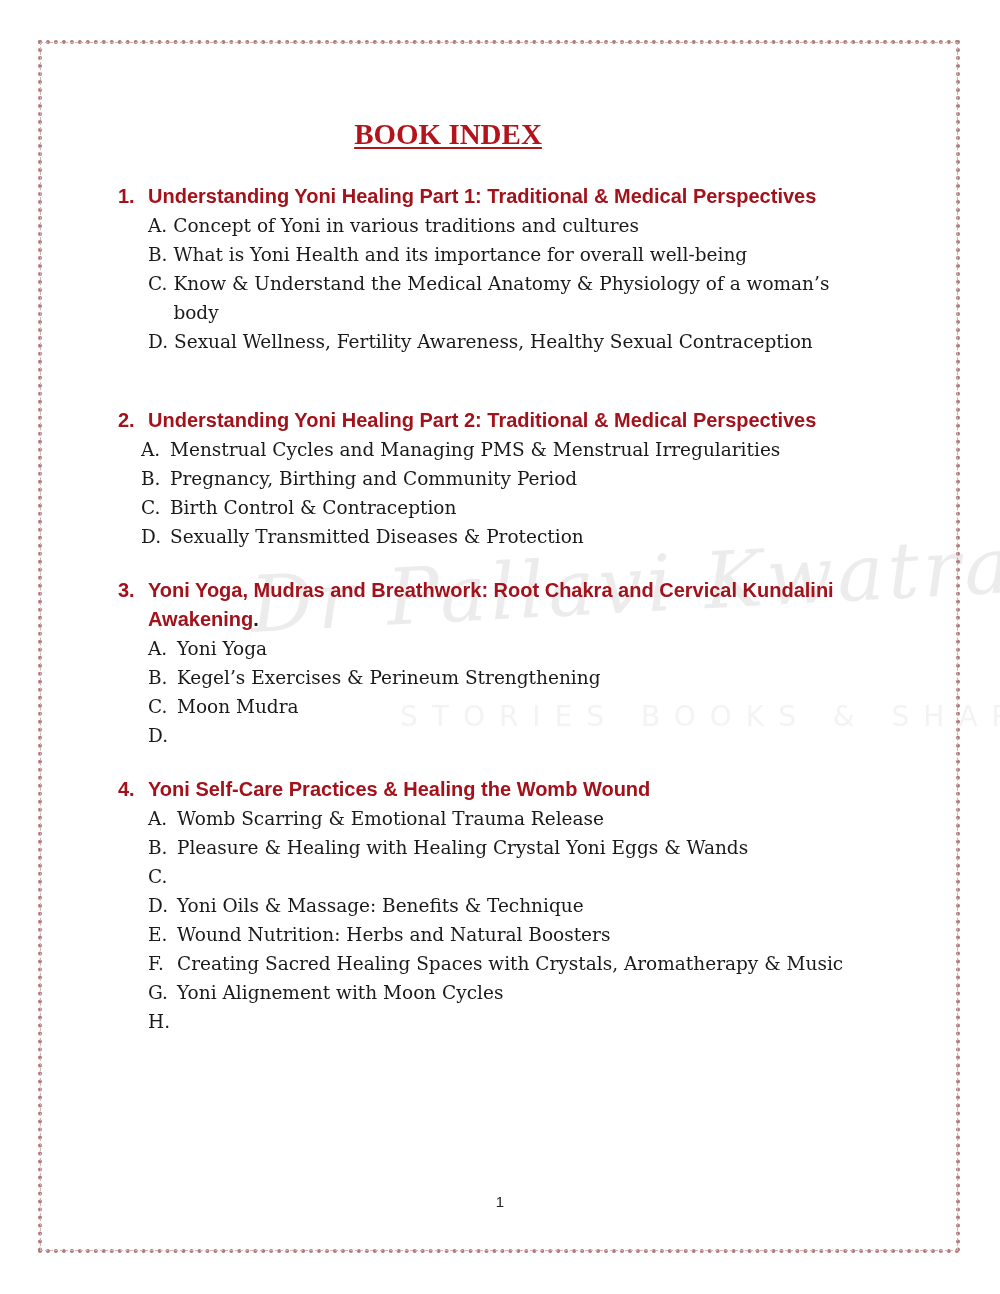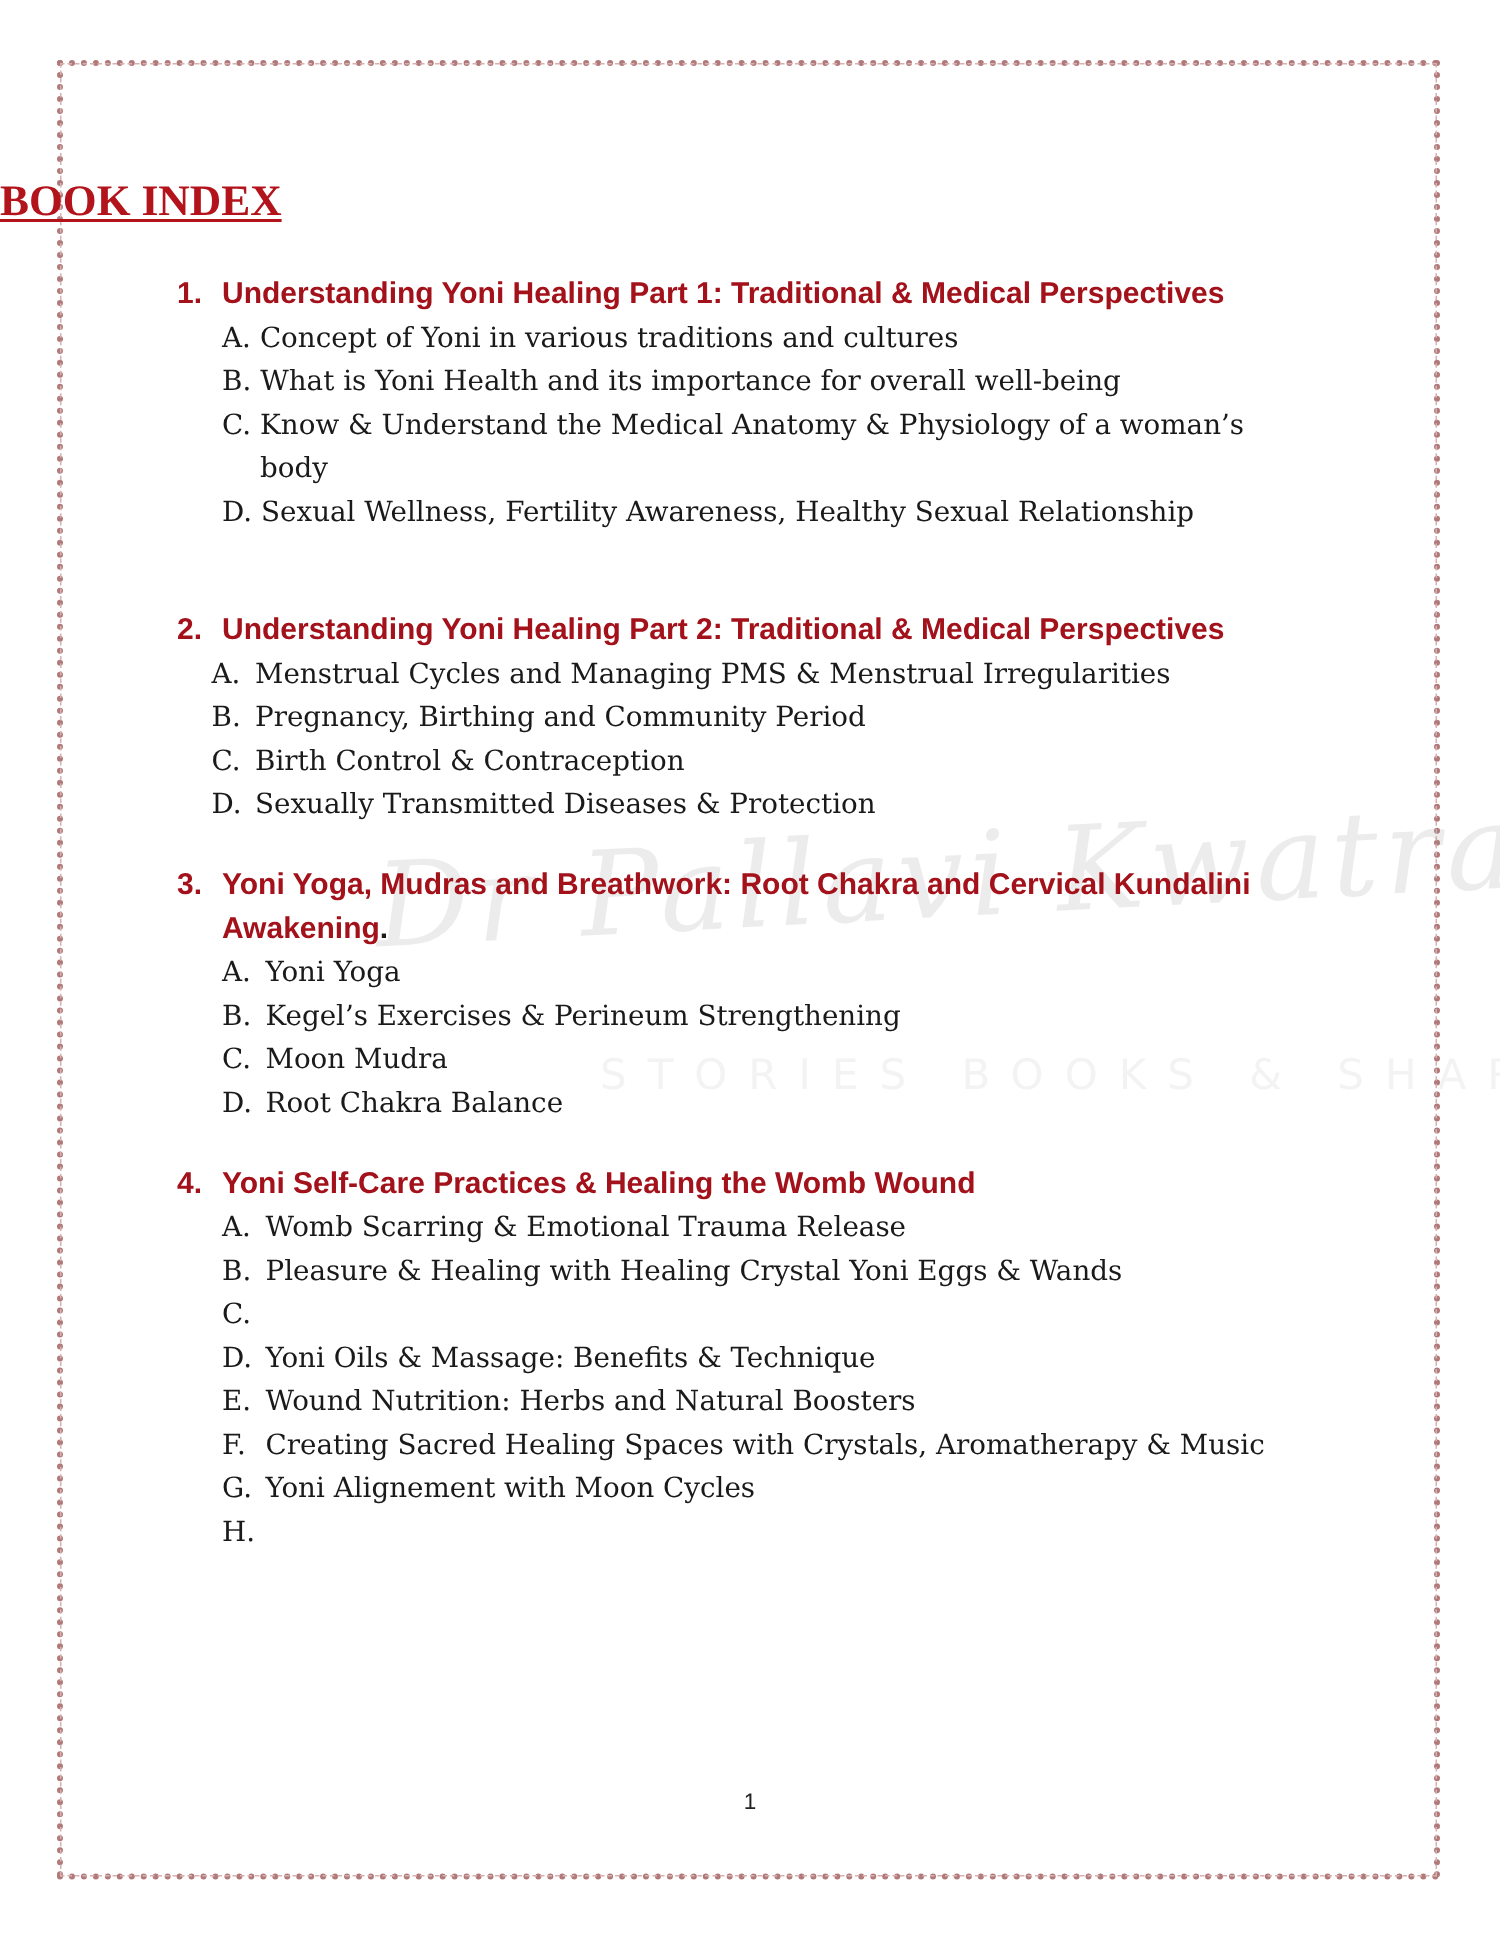--- a/index.html
+++ b/index.html
@@ -10,21 +10,21 @@
     border: 4px dotted #b07a7a;
     outline: 1px dashed #d8b0b0; outline-offset: -3px;
   }
   .watermark {
     position: absolute; left: 230px; top: 520px; width: 640px; height: 240px;
     pointer-events: none;
   }
   .wm-sig { position: absolute; left: 20px; top: 20px; font-family: "DejaVu Serif", serif; font-style: italic; font-size: 78px; color: rgba(150,150,150,0.18); letter-spacing: 4px; transform: rotate(-3deg); white-space: nowrap; }
   .wm-sub { position: absolute; left: 170px; top: 180px; font-family: "DejaVu Sans", sans-serif; font-size: 28px; letter-spacing: 14px; color: rgba(160,160,160,0.13); white-space: nowrap; }
   .title {
-    position: absolute; left: 0; width: 896px; top: 118px; text-align: left;
+    position: absolute; left: 0; width: 896px; top: 118px; text-align: center;
     font-family: "Liberation Serif", serif; font-weight: bold; font-size: 29px;
     color: #b3141b; text-decoration: underline; text-underline-offset: 3px;
   }
   .index { position: absolute; left: 118px; top: 182px; width: 760px; }
   .section { margin-bottom: 0; }
   .sec-head {
     display: flex; font-family: "Liberation Sans", sans-serif; font-weight: bold;
     font-size: 20px; line-height: 29px; color: #a3111a;
   }
   .sec-num { width: 30px; flex: none; }
@@ -68,21 +68,21 @@
       <div class="item">
           <span class="letter">B.</span>
           <span>What is Yoni Health and its importance for overall well-being</span>
         </div>
       <div class="item">
           <span class="letter">C.</span>
           <span style="display:block;">Know &amp; Understand the Medical Anatomy &amp; Physiology of a woman’s body</span>
         </div>
       <div class="item">
           <span class="letter">D.</span>
-          <span>Sexual Wellness, Fertility Awareness, Healthy Sexual Relationship</span>
+          <span>Sexual Wellness, Fertility Awareness, Healthy Sexual Contraception</span>
         </div>
     </div>
   </div>
 
   <div class="gap-big"></div>
 
   <div class="section s2">
     <div class="sec-head">
       <span class="sec-num">2.</span>
       <span class="sec-title">Understanding Yoni Healing Part 2: Traditional &amp; Medical Perspectives</span>
@@ -122,21 +122,20 @@
       <div class="item">
           <span class="letter">B.</span>
           <span>Kegel’s Exercises &amp; Perineum Strengthening</span>
         </div>
       <div class="item">
           <span class="letter">C.</span>
           <span>Moon Mudra</span>
         </div>
       <div class="item">
           <span class="letter">D.</span>
-          <span>Root Chakra Balance</span>
         </div>
     </div>
   </div>
 
   <div class="gap-med"></div>
 
   <div class="section s4">
     <div class="sec-head">
       <span class="sec-num">4.</span>
       <span class="sec-title">Yoni Self-Care Practices &amp; Healing the Womb Wound</span>

